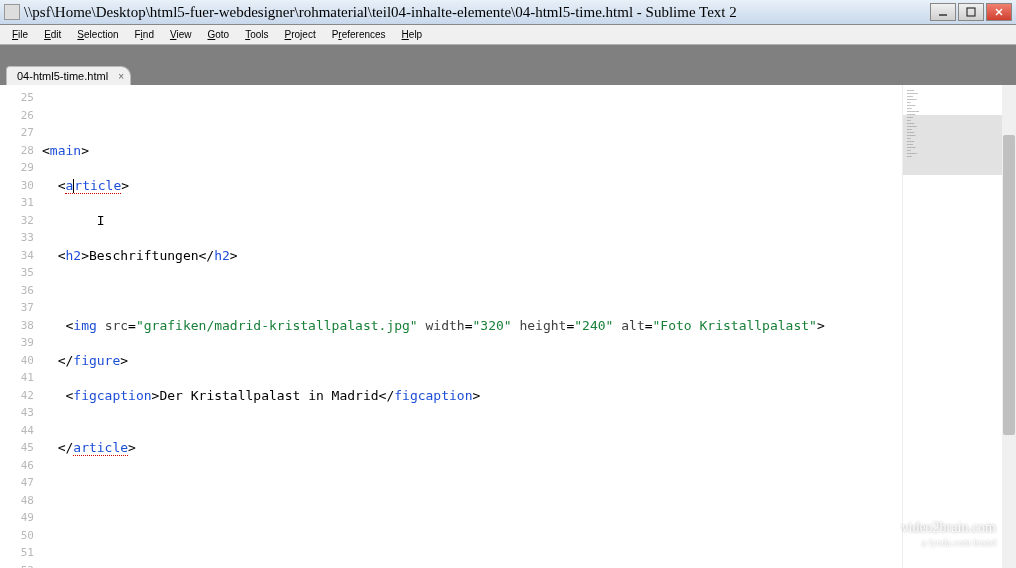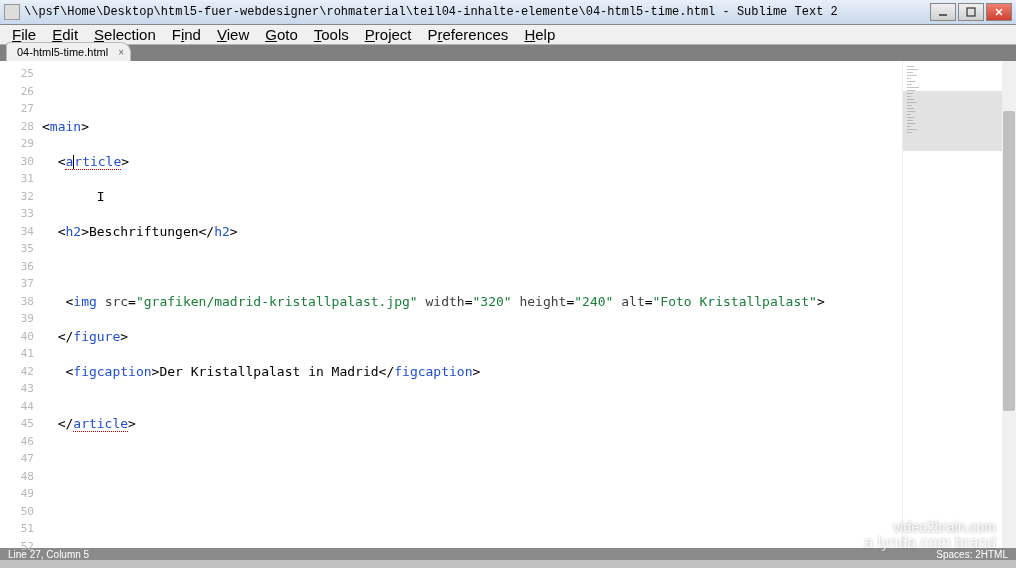--- a/index.html
+++ b/index.html
@@ -1,30 +1,30 @@
 <!DOCTYPE html>
 <html><head>
 <meta charset="utf-8">
 <style>
 * { margin: 0; padding: 0; box-sizing: border-box; }
 body { font-family: "Consolas", monospace; font-size: 13px; overflow: hidden; width: 1016px; height: 568px; background: #c0c0c0; }
 
 .titlebar { height: 25px; background: linear-gradient(#e8f0f8, #c8d8ec); border-bottom: 1px solid #888; display: flex; align-items: center; padding: 0 4px; }
 .titlebar-icon { width: 16px; height: 16px; background: #ddd; border: 1px solid #999; margin-right: 4px; }
-.titlebar-text { flex: 1; font-family: Liberation Mono, monospace; font-size: 12px; color: #000; }
+.titlebar-text { flex: 1; font-family: Liberation Serif, serif; font-size: 15px; color: #000; }
 .window-controls { display: flex; gap: 2px; }
 .win-btn { width: 26px; height: 18px; border: 1px solid #888; background: linear-gradient(#f0f0f0, #d0d0d0); font-family: Tahoma; font-size: 11px; display: flex; align-items: center; justify-content: center; }
 .win-btn.close { background: linear-gradient(#f08070, #d04030); color: #fff; }
 .win-btn svg { width: 10px; height: 10px; }
 
-.menubar { height: 20px; background: #f0f0f0; display: flex; align-items: center; padding: 8px 4px; border-bottom: 1px solid #b0b0b0; font-family: Tahoma, sans-serif; font-size: 15px; }
+.menubar { height: 20px; background: #f0f0f0; display: flex; align-items: center; padding: 8px 4px; border-bottom: 1px solid #b0b0b0; font-family: Tahoma, sans-serif; font-size: 10px; }
 .menubar span { padding: 2px 8px; }
 .menubar span u { text-decoration: underline; }
 
-.tabbar { height: 16px; background: #808080; display: flex; align-items: flex-end; padding: 0 6px; }
+.tabbar { height: 40px; background: #808080; display: flex; align-items: flex-end; padding: 0 6px; }
 .tab { background: #f0f0f0; border-radius: 4px 10px 0 0; padding: 3px 22px 3px 10px; font-family: Tahoma, sans-serif; font-size: 11px; position: relative; border: 1px solid #bbb; border-bottom: none; }
 .tab .tab-close { position: absolute; right: 6px; top: 4px; font-size: 10px; color: #666; }
 
 .editor-area { display: flex; height: 487px; background: #fff; position: relative; }
 .gutter { width: 42px; background: #fff; color: #b8b8b8; text-align: right; padding: 4px 8px 4px 0; font-size: 11px; line-height: 17.5px; font-family: Consolas, monospace; }
 .code { flex: 1; padding: 4px 0; font-size: 13px; line-height: 17.5px; white-space: pre; font-family: Consolas, monospace; color: #000; position: relative; }
 .minimap { width: 100px; background: #fff; border-left: 1px solid #eee; position: relative; overflow: hidden; }
 .minimap-content { position: absolute; top: 4px; left: 4px; font-size: 2px; line-height: 3px; color: #888; width: 85px; overflow: hidden; }
 .minimap-view { position: absolute; top: 30px; width: 100%; height: 60px; background: rgba(140,140,140,0.25); }
 .scrollbar-v { width: 14px; background: #f0f0f0; position: relative; }
@@ -35,22 +35,22 @@
 .str { color: #188038; }
 .underline-err { border-bottom: 1px dotted #c00; }
 
 .highlight-line { background: #f1f1e8; position: absolute; left: 0; height: 17.5px; width: 100%; z-index: -1; }
 
 .cursor { display: inline-block; width: 1px; height: 14px; background: #000; vertical-align: text-bottom; }
 
 .statusbar { height: 12px; background: #8a8a8a; color: #fff; font-family: Tahoma, sans-serif; font-size: 10px; display: flex; align-items: center; padding: 0 8px; justify-content: space-between; }
 .statusbar-right { display: flex; }
 
-.watermark { position: absolute; bottom: 18px; right: 20px; color: rgba(255,255,255,0.85); font-family: Liberation Sans, sans-serif; font-size: 14px; text-align: right; text-shadow: 0 0 3px rgba(0,0,0,0.4); line-height: 15px; pointer-events: none; }
-.watermark .brand { font-size: 16px; opacity: 0.8; }
+.watermark { position: absolute; bottom: 18px; right: 20px; color: rgba(255,255,255,0.85); font-family: Liberation Serif, serif; font-size: 14px; text-align: right; text-shadow: 0 0 3px rgba(0,0,0,0.4); line-height: 15px; pointer-events: none; }
+.watermark .brand { font-size: 10px; opacity: 0.8; }
 </style>
 </head>
 <body>
 
 <div class="titlebar">
   <div class="titlebar-icon"></div>
   <div class="titlebar-text">\\psf\Home\Desktop\html5-fuer-webdesigner\rohmaterial\teil04-inhalte-elemente\04-html5-time.html - Sublime Text 2</div>
   <div class="window-controls">
     <div class="win-btn">
         <svg viewBox="0 0 10 10">

